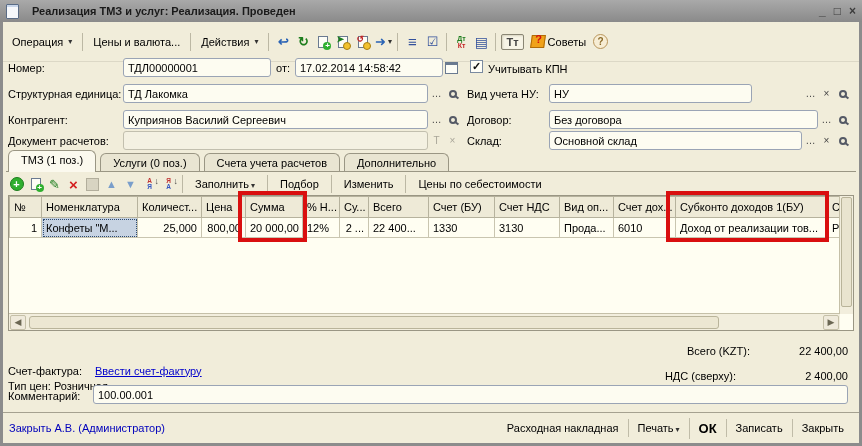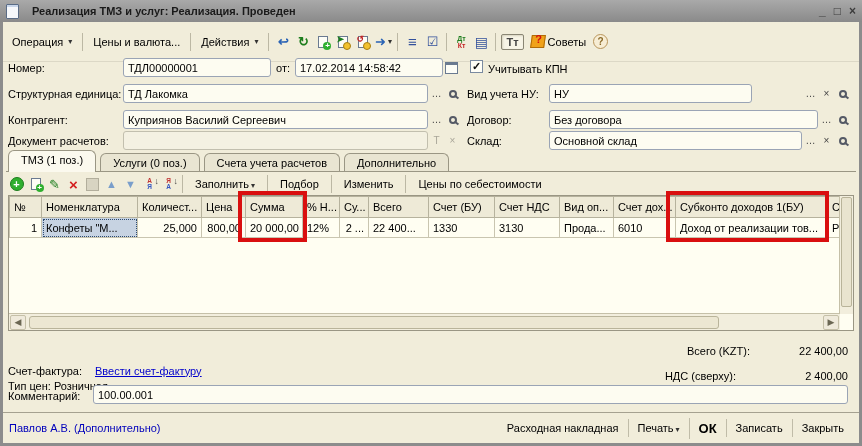--- a/index.html
+++ b/index.html
@@ -349,21 +349,21 @@
 
   <div class="fl" style="left:8px; top:362px;">Счет-фактура:</div>
   <div class="fl link" style="left:95px; top:362px;">Ввести счет-фактуру</div>
   <div class="fl" style="left:596px; top:367px; width:140px; justify-content:flex-end;">НДС (сверху):</div>
   <div class="fl" style="left:748px; top:367px; width:100px; justify-content:flex-end;">2 400,00</div>
 
   <div class="fl" style="left:8px; top:387px;">Комментарий:</div>
   <div class="inp" style="left:93px; top:385px; width:755px;">100.00.001</div>
 
   <div class="statusbar">
-    <span class="user">Павлов А.В. (Дополнительно)</span>
+    <span class="user">Закрыть А.В. (Администратор)</span>
     <span class="sbtns">
       <span class="sbtn">Расходная накладная</span>
       <span class="sbtn dd">Печать</span>
       <span class="sbtn ok">ОК</span>
       <span class="sbtn">Записать</span>
       <span class="sbtn">Закрыть</span>
     </span>
   </div>
 
   <div class="redbox rb1"></div>

